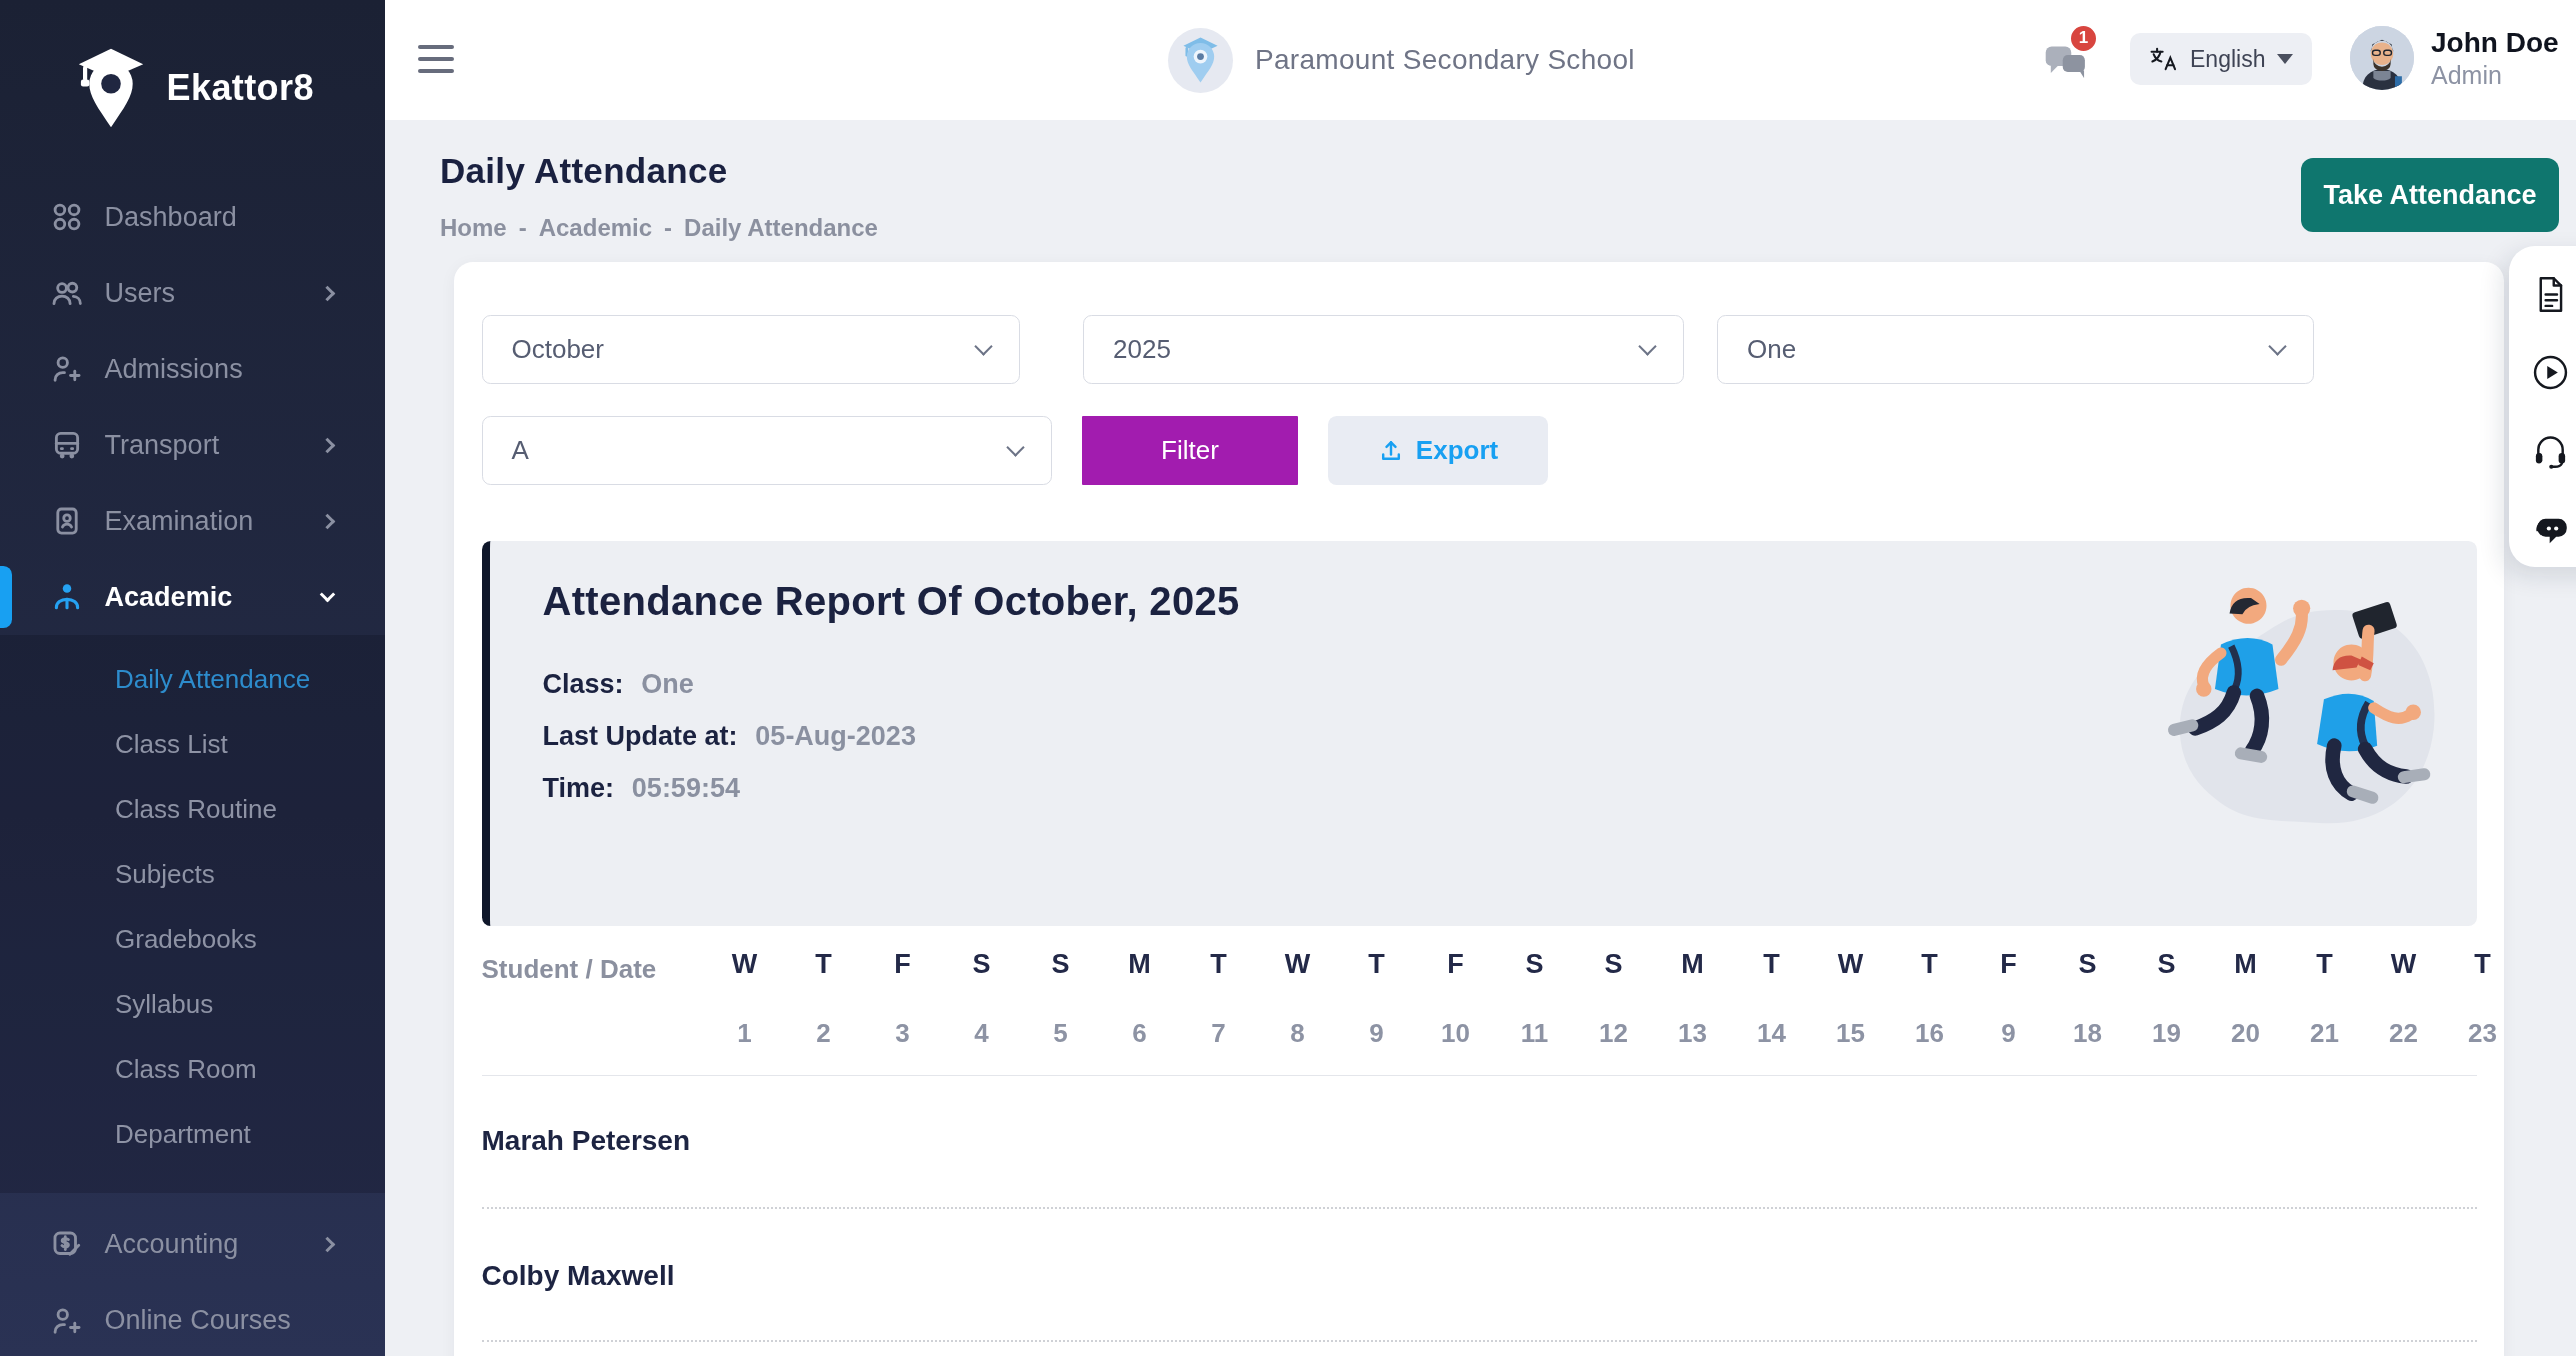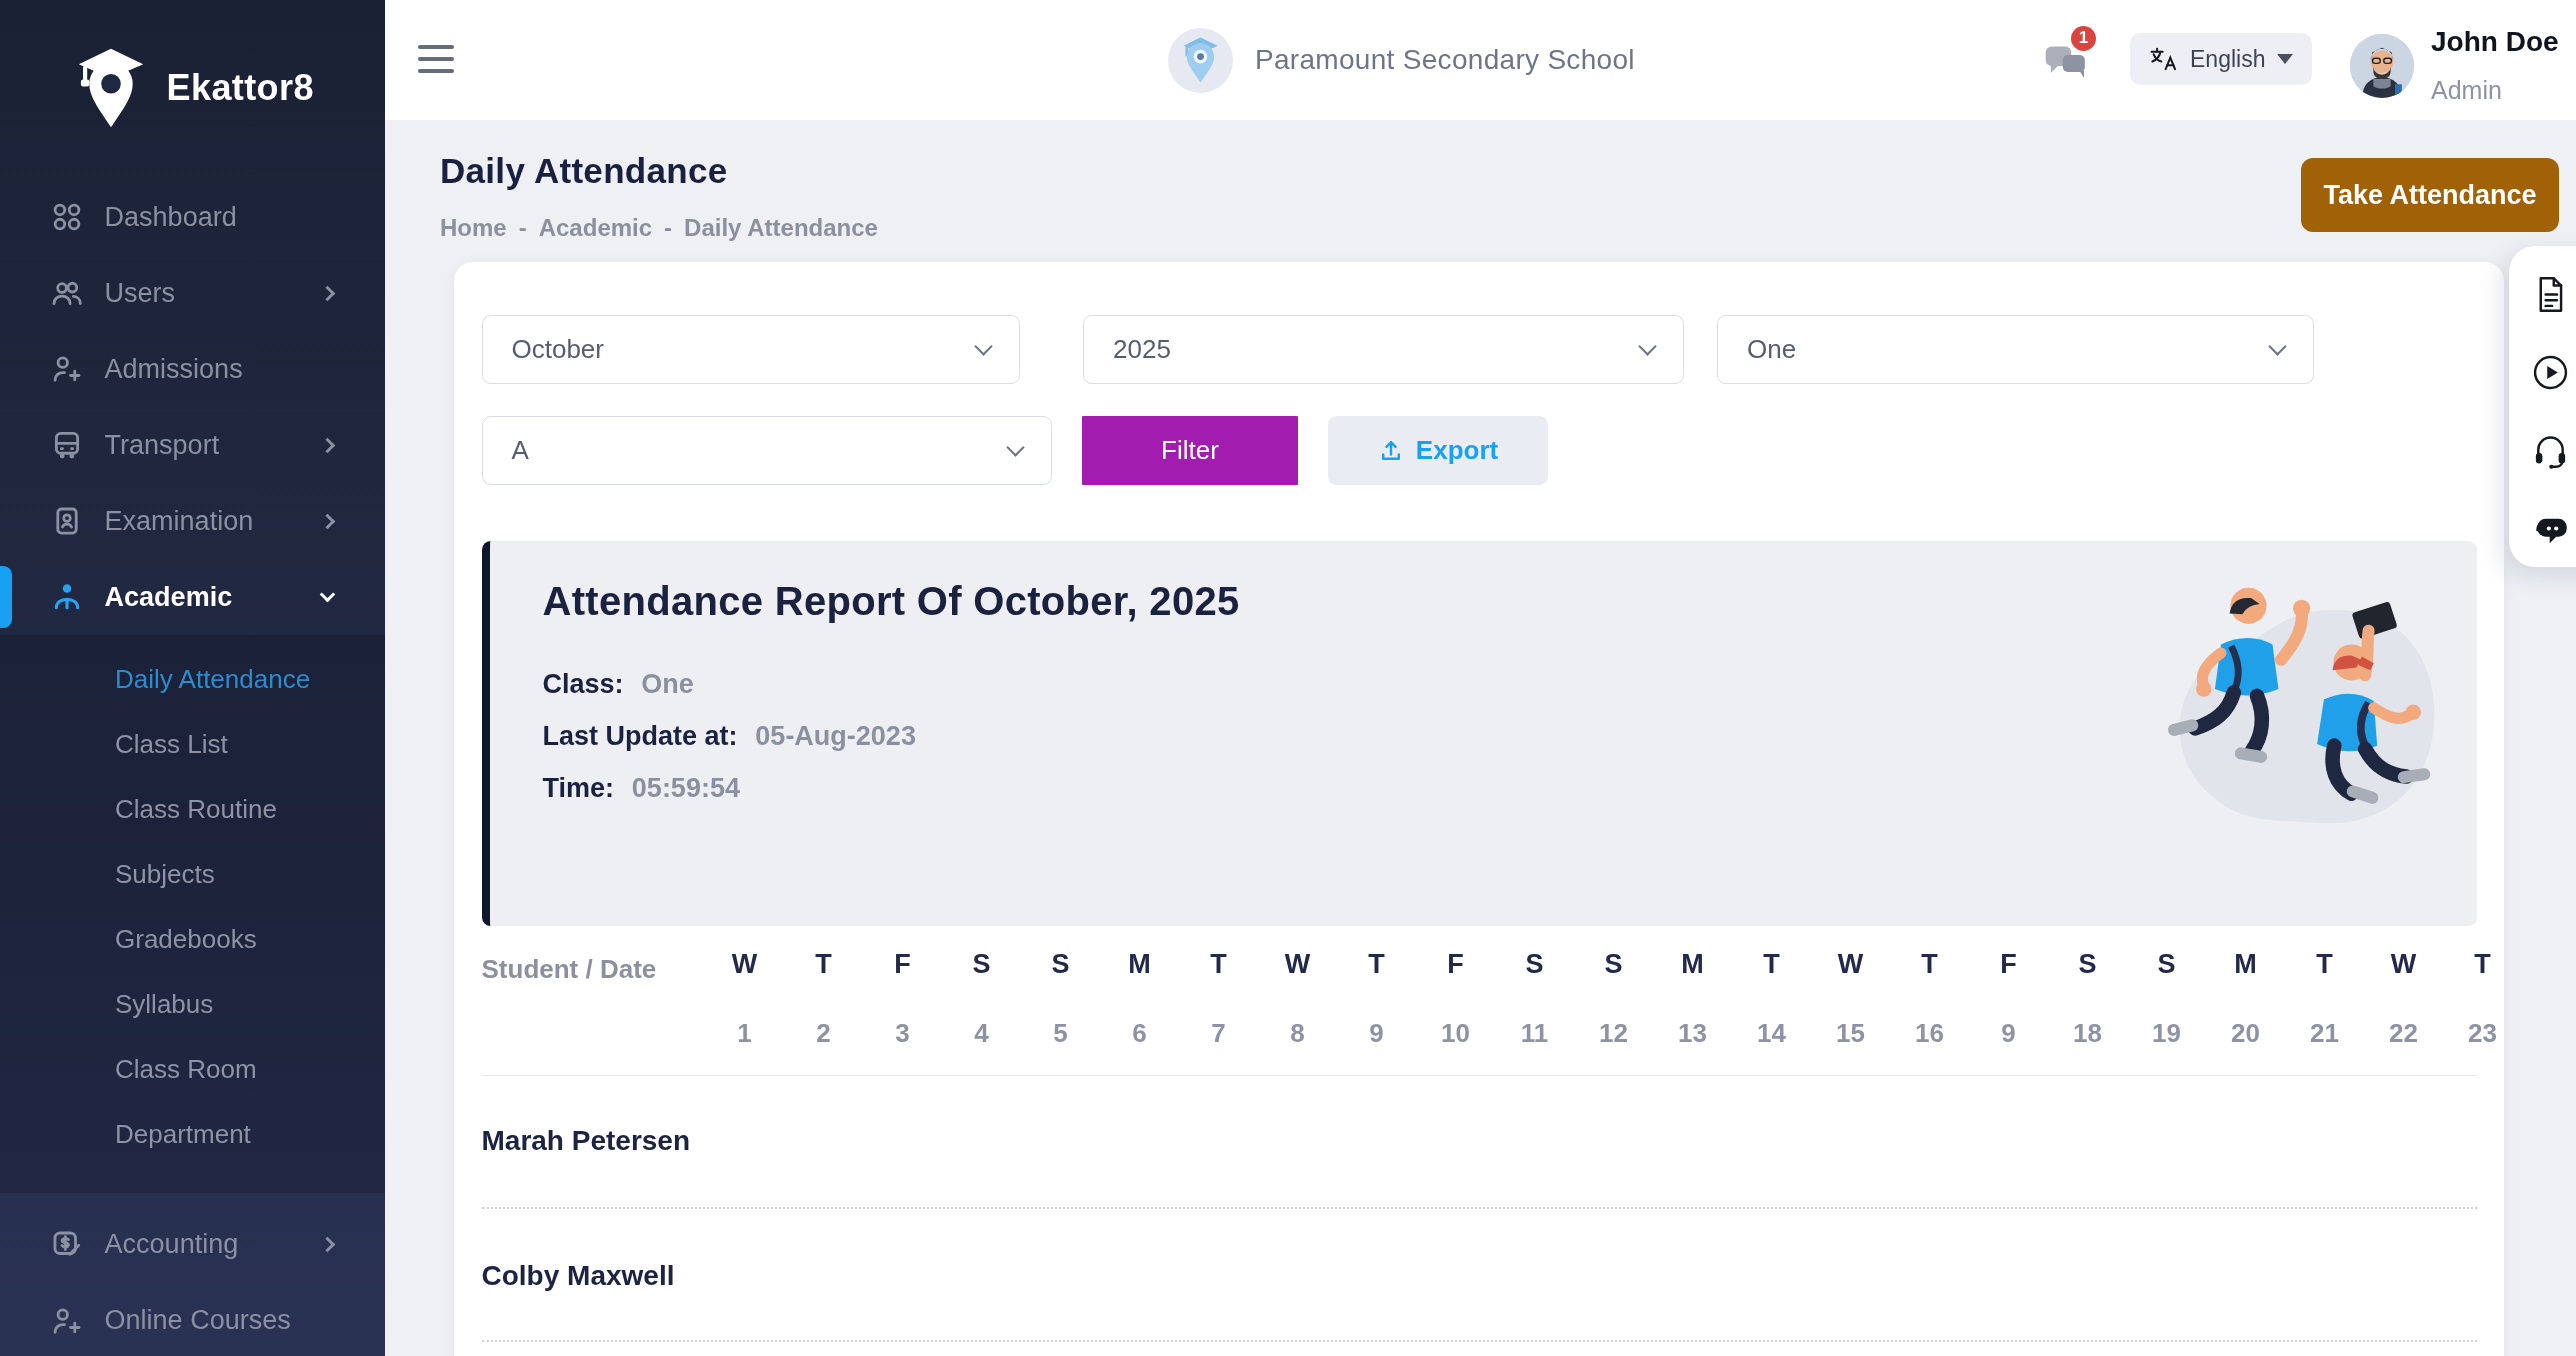--- a/index.html
+++ b/index.html
@@ -43,29 +43,29 @@
   .notif { position:absolute; left:1657px; top:38px; width:50px; height:46px; cursor:pointer; }
   .badge { position:absolute; top:-15.5px; right:-6.9px; min-width:31px; height:31px; border-radius:50%;
            background:#d8453f; border:3.4px solid #ffffff; color:#fff; font-size:17px; font-weight:700;
            display:flex; align-items:center; justify-content:center; padding:0 3.4px; }
   .lang { position:absolute; left:1745px; top:33px; height:52px; padding:0 19px; background:#edeff4; border-radius:10.3px;
           display:flex; align-items:center; gap:12px; font-size:23px; color:#3e4354; cursor:pointer; }
   .caret-down { width:0; height:0; border-left:8.6px solid transparent; border-right:8.6px solid transparent; border-top:10.3px solid #4a4f5e; }
   .user { position:absolute; left:1965px; top:26px; display:flex; gap:17px; align-items:center; cursor:pointer; }
   .avatar { width:64px; height:64px; border-radius:50%; overflow:hidden; background:#cfd7e4; flex:0 0 auto; }
   .user-name { font-size:28px; font-weight:800; color:#10141f; }
-  .user-role { font-size:25px; color:#8d93a4; margin-top:18px; }
+  .user-role { font-size:25px; color:#8d93a4; margin-top:2px; }
 
   
   .main { position:absolute; left:385px; top:120px; width:2191px; height:1236px; background:#eef0f4; overflow:hidden; }
   .page-title { position:absolute; left:55px; top:31px; font-size:35px; font-weight:800; color:#1a2140; letter-spacing:0.3px; }
   .breadcrumb { position:absolute; left:55px; top:94px; font-size:24px; font-weight:600; color:#8b909f; display:flex; gap:12px; }
   .breadcrumb .crumb { cursor:pointer; }
   .take-btn { position:absolute; right:17px; top:38px; width:258px; height:74px; border:none; border-radius:12px;
-              background:#a16207; color:#ffffff; font-family:inherit; font-size:27px; font-weight:700; cursor:pointer; }
+              background:#0f766e; color:#ffffff; font-family:inherit; font-size:27px; font-weight:700; cursor:pointer; }
 
   .card { position:absolute; left:69px; top:142px; width:2050px; height:1142px; background:#ffffff;
           border-radius:19px; box-shadow:0 3.4px 15.5px rgba(25,35,60,.05); }
 
   .sel { position:absolute; height:69px; background:#fff; border:1.7px solid #d9dce4; border-radius:8.6px;
          display:flex; align-items:center; padding:0 29px; font-size:26px; color:#565d72; cursor:pointer; }
   .sel-ch { width:13px; height:13px; border-right:2.6px solid #6d7487; border-bottom:2.6px solid #6d7487;
             transform:rotate(45deg); margin-left:auto; margin-top:-5.2px; }
   .sel-month   { left:27.5px;   top:53px;  width:538px; }
   .sel-year    { left:629px;  top:53px;  width:601px; }

